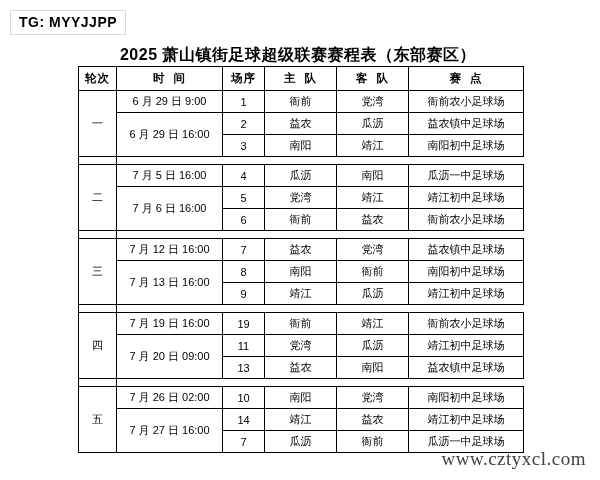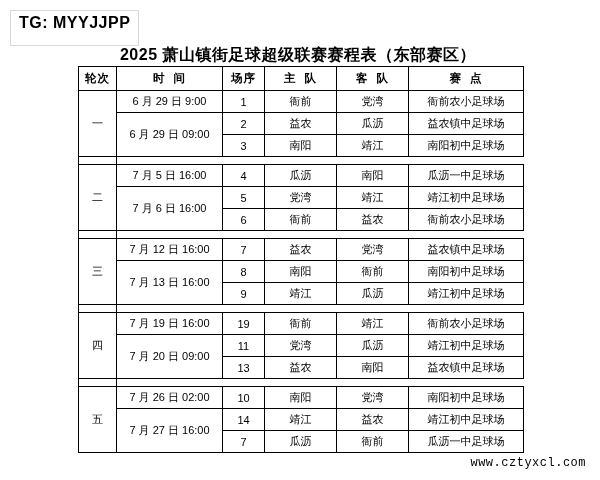--- a/index.html
+++ b/index.html
@@ -13,23 +13,23 @@
     font-family: "Liberation Sans", sans-serif;
     position: relative;
     overflow: hidden;
   }
   #tg-badge {
     position: absolute;
     left: 10px;
     top: 10px;
     background: #ffffff;
     color: #000000;
-    font-size: 16px;
-    font-weight: bold;
-    padding: 3px 8px 13px 8px;
+    font-size: 14px;
+    font-weight: bold;
+    padding: 3px 8px 4px 8px;
     border: 1px solid #d8d8d8;
     letter-spacing: 0.5px;
     z-index: 5;
   }
   #doc-title {
     position: absolute;
     top: 45px;
     left: 0;
     width: 596px;
     text-align: center;
@@ -97,23 +97,23 @@
   tr.spacer-row td.edge {
     border-left: 1px solid #000000;
     border-right: 1px solid #000000;
     border-top: none;
     border-bottom: none;
   }
   #watermark {
     position: absolute;
     right: 14px;
     bottom: 10px;
-    font-size: 12px;
-    color: #000000;
-    font-family: Liberation Mono, monospace;
+    font-size: 19px;
+    color: #404040;
+    font-family: Liberation Serif, serif;
     letter-spacing: 0.5px;
   }
   .col1 { width: 38px; }
   .col2 { width: 106px; }
   .col3 { width: 42px; }
   .col4 { width: 72px; }
   .col5 { width: 72px; }
   .col6 { width: 115px; }
 </style>
 </head>
@@ -146,21 +146,21 @@
     <tbody id="table-body">
         <tr>
           <td class="round-cell" rowspan="3">一</td>
           <td class="time-cell" rowspan="1">6 月 29 日 9:00</td>
           <td class="order-cell">1</td>
           <td class="team-cell">衙前</td>
           <td class="team-cell">党湾</td>
           <td class="venue-cell">衙前农小足球场</td>
         </tr>
         <tr>
-          <td class="time-cell" rowspan="2">6 月 29 日 09:00</td>
+          <td class="time-cell" rowspan="2">6 月 29 日 16:00</td>
           <td class="order-cell">2</td>
           <td class="team-cell">益农</td>
           <td class="team-cell">瓜沥</td>
           <td class="venue-cell">益农镇中足球场</td>
         </tr>
         <tr>
           <td class="order-cell">3</td>
           <td class="team-cell">南阳</td>
           <td class="team-cell">靖江</td>
           <td class="venue-cell">南阳初中足球场</td>

